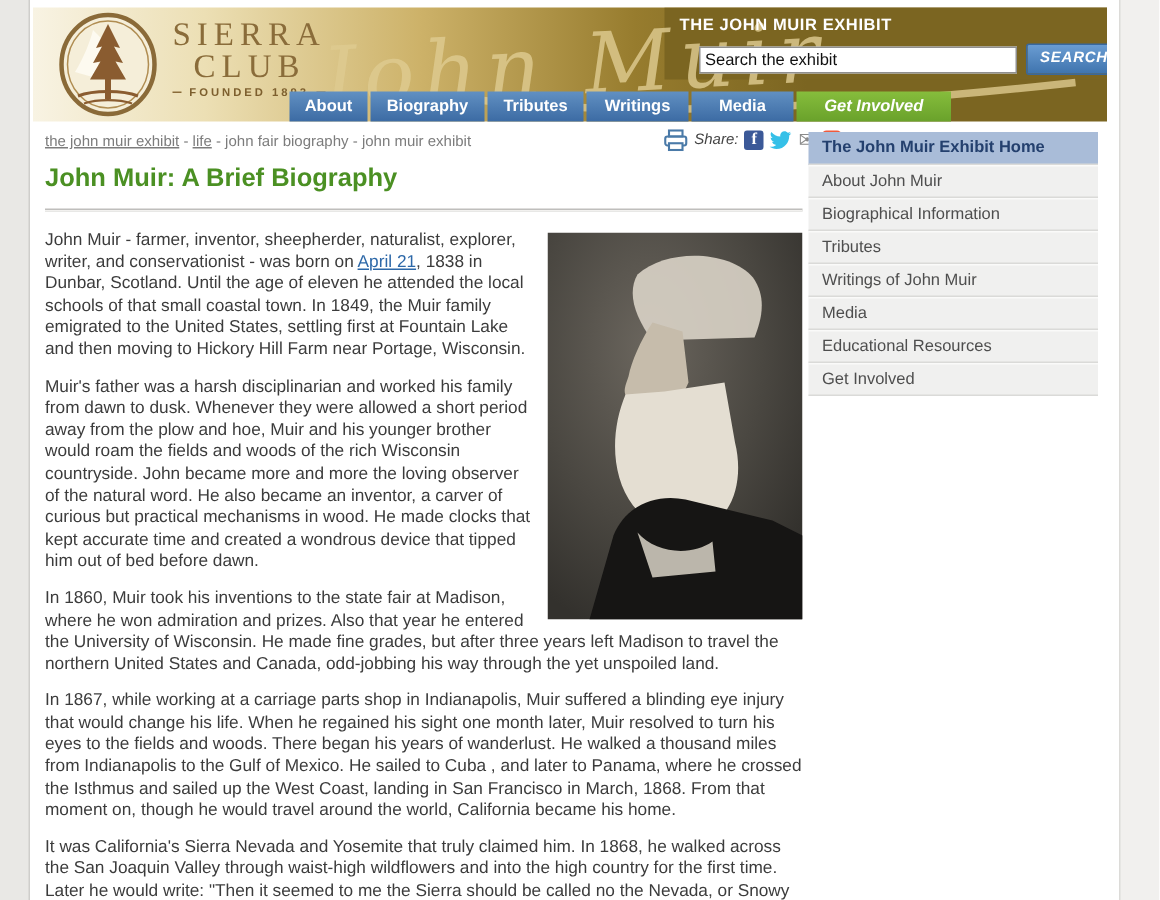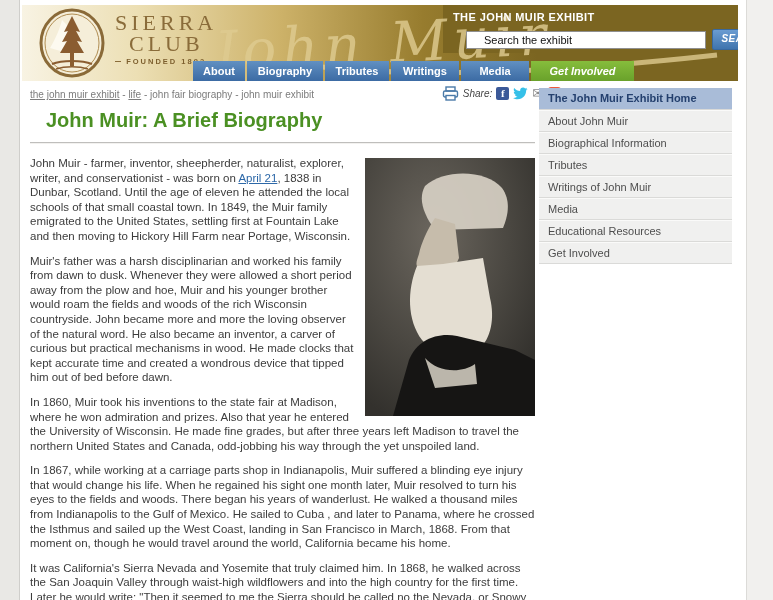--- a/index.html
+++ b/index.html
@@ -17,21 +17,21 @@
   .sierra-line{font-family:"Liberation Serif",serif;font-size:22px;letter-spacing:4px;line-height:21px;}
   .sierra-line.l2{margin-left:14px;}
   .founded-row{display:flex;align-items:center;margin-top:3px;}
   .founded-rule{flex:1;height:1px;background:#8a6c3a;}
   .founded-text{font-size:7.5px;letter-spacing:2px;padding:0 5px;white-space:nowrap;color:#7d5f2e;font-weight:bold;}
   .signature{position:absolute;left:150px;top:0;z-index:3;pointer-events:none;}
   .brown-bar{position:absolute;right:0;top:0;width:295px;height:48px;background:#7b6521;z-index:2;}
   .brown-content{position:absolute;right:0;top:0;width:295px;height:48px;z-index:5;}
   .exhibit-title{padding:6px 0 0 10px;color:#fff;font-weight:bold;font-size:11px;letter-spacing:0.4px;}
   .search-row{position:absolute;left:23px;top:24px;display:flex;align-items:center;}
-  .search-input{width:204px;height:14px;border:1px solid #8f8f8f;font-size:11px;padding:1px 17px;
+  .search-input{width:204px;height:14px;border:1px solid #8f8f8f;font-size:11px;padding:1px 3px;
                 font-family:"Liberation Sans",sans-serif;color:#111;}
   .search-btn{width:62px;height:19px;margin-left:6px;background:linear-gradient(#6a9cd2,#3f74ae);
               color:#fff;font-style:italic;font-weight:bold;font-size:10px;border:1px solid #39689d;
               border-radius:2px;text-align:center;line-height:17px;letter-spacing:0.5px;cursor:pointer;}
   .nav{position:absolute;left:171px;top:56px;height:21px;display:flex;z-index:6;}
   .nav-btn{height:21px;line-height:21px;text-align:center;color:#fff;font-weight:bold;font-size:11px;
            margin-right:2px;cursor:pointer;}
   .nav-blue{background:linear-gradient(#6190c2,#3a69a2);}
   .nav-green{background:linear-gradient(#86bd3c,#68a02a);font-style:italic;}
   .nav-btn:nth-child(1){width:52px}.nav-btn:nth-child(2){width:76px}.nav-btn:nth-child(3){width:64px}
@@ -47,21 +47,21 @@
   .share{display:flex;align-items:center;margin-right:-26px;}
   .share > *{margin-left:4px;}
   .share-label{font-size:10px;color:#444;font-style:italic;}
   .fb-icon{width:13px;height:13px;background:#3b5998;border-radius:2px;color:#fff;font-weight:bold;
            font-family:"Liberation Serif",serif;font-size:11px;text-align:center;line-height:13px;cursor:pointer;}
   .mail-icon{font-size:14px;color:#8a8a8a;line-height:13px;cursor:pointer;}
   .plus-icon{width:13px;height:13px;background:#f05a3c;border-radius:3px;color:#fff;font-weight:bold;
              font-size:11px;text-align:center;line-height:12px;cursor:pointer;}
 
   
-  .page-title{color:#4b9023;font-size:20px;font-weight:bold;margin:6px 16px 10px;}
+  .page-title{color:#4b9023;font-size:17px;font-weight:bold;margin:6px 0 10px;}
   .title-rule{height:1px;background:#bfbebc;border-bottom:1px solid #f2f1ef;margin-bottom:12px;}
   .article p{font-size:11.5px;line-height:14.6px;color:#3c3c3c;margin:0 0 10px;}
   a.tlink{color:#2d68a8;text-decoration:underline;cursor:pointer;}
   .photo{float:right;margin:2px 0 8px 10px;width:170px;height:258px;}
 
   
   .sidebar{position:absolute;left:517px;top:88px;width:193px;}
   .side-item{height:20px;line-height:20px;padding-left:9px;font-size:11px;background:#f0f0ef;color:#4e4e4e;
              border-bottom:1px solid #dadad8;border-top:1px solid #fafaf9;cursor:pointer;}
   .side-item.active{background:#a9bcd8;color:#24406e;font-weight:bold;height:21px;line-height:21px;border-top:none;}

